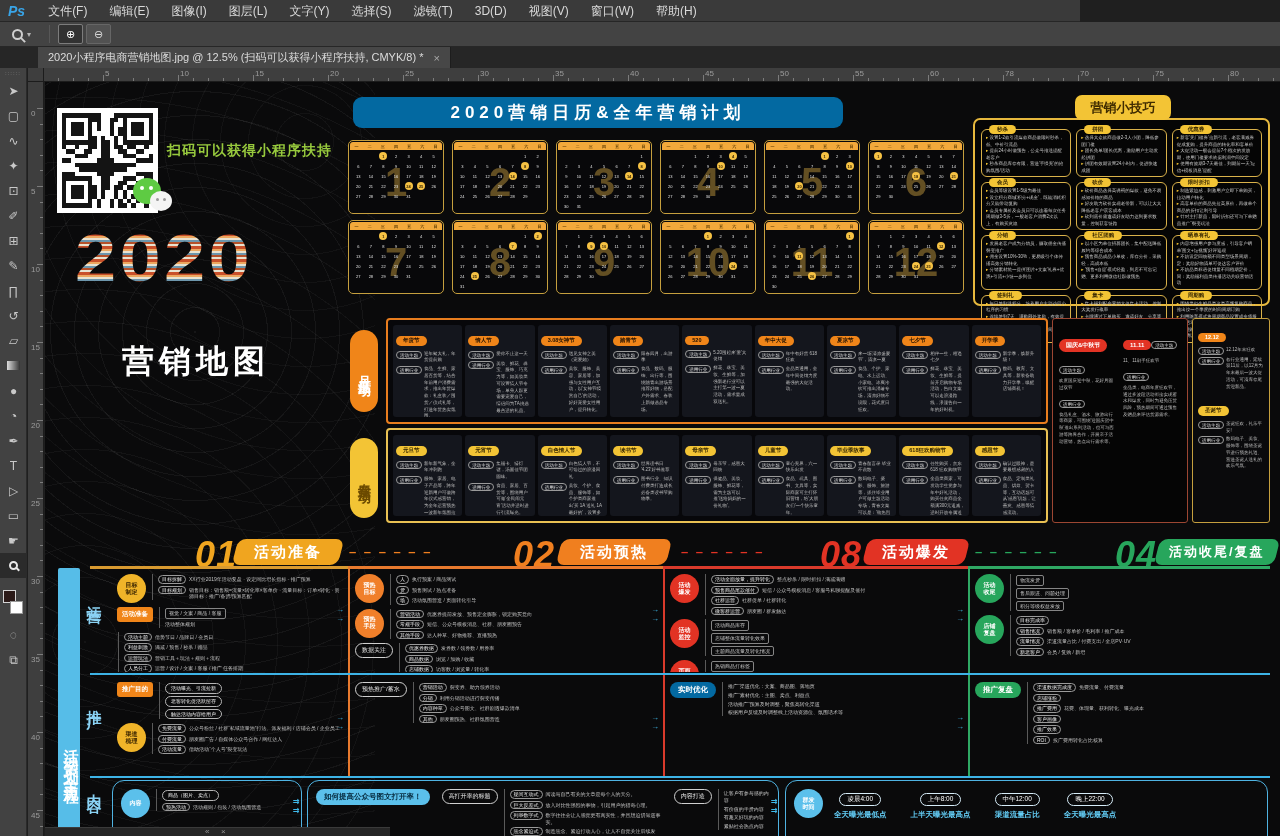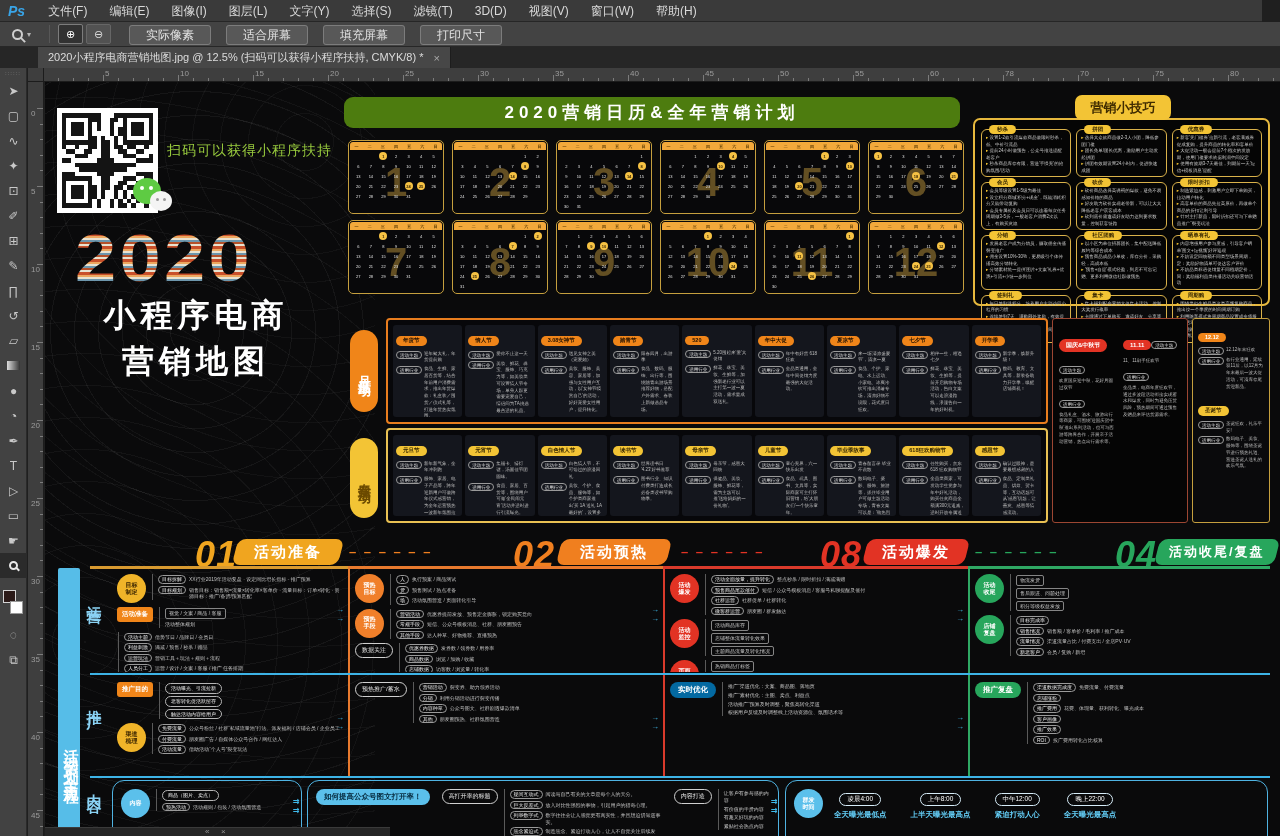--- a/index.html
+++ b/index.html
@@ -1,19 +1,19 @@
 <!DOCTYPE html>
 <html><head>
 <meta charset="utf-8">
 <style>
 *{margin:0;padding:0;box-sizing:border-box}
 html,body{background:#111;font-family:"Liberation Sans","DejaVu Sans",sans-serif}
 #app{position:relative;width:1280px;height:836px;background:#1f1f1f;overflow:hidden;color:#ddd}
 
-.menubar{position:absolute;left:0;top:0;width:1262px;height:22px;background:#3a3a3a;border-bottom:1px solid #262626;display:flex;align-items:center;z-index:30}
+.menubar{position:absolute;left:0;top:0;width:1080px;height:22px;background:#3a3a3a;border-bottom:1px solid #262626;display:flex;align-items:center;z-index:30}
 .ps-logo{color:#39a5e8;font-weight:700;font-size:14px;padding:0 12px 0 8px;font-style:italic}
 .menu-item{padding:0 11px;font-size:12px;color:#d9d9d9;line-height:22px;white-space:nowrap}
 .optionsbar{position:absolute;left:0;top:22px;width:1280px;height:25px;background:#434343;border-bottom:1px solid #272727;display:flex;align-items:center;z-index:30}
 .magnifier{position:relative;width:11px;height:11px;border:2px solid #cfcfcf;border-radius:50%;margin-left:12px}
 .magnifier::after{content:"";position:absolute;width:6px;height:2px;background:#cfcfcf;transform:rotate(45deg);right:-5px;bottom:-3px}
 .caret{color:#b5b5b5;font-size:8px;margin:0 10px 0 4px}
 .vsep{width:1px;height:18px;background:#2d2d2d;border-right:1px solid #575757;margin:0 8px}
 .zbtn{width:25px;height:20px;border:1px solid #666;background:#525252;border-radius:2px;display:flex;align-items:center;justify-content:center;color:#ddd;font-size:11px;margin-right:3px}
 .zbtn.pressed{background:#323232;border-color:#7c7c7c;color:#fff}
 .chk{display:flex;align-items:center;margin-left:17px;font-size:12px;color:#d6d6d6;white-space:nowrap}
@@ -47,27 +47,27 @@
 .qr{position:absolute;left:12px;top:26px;width:101px;height:105px;background:#fff;padding:5px}
 .qrgrid{display:grid;grid-template-columns:repeat(21,1fr);width:100%;height:100%}
 .qc{background:#fff}.qc.b{background:#141414}
 .wechat{position:absolute;left:88px;top:96px;width:40px;height:40px}
 .wechat .g{position:absolute;left:0;top:0;width:28px;height:26px;background:#5ecb43;border-radius:50%}
 .wechat .g::before,.wechat .g::after{content:"";position:absolute;width:4px;height:4px;background:#fff;border-radius:50%;top:8px}
 .wechat .g::before{left:7px}.wechat .g::after{left:16px}
 .wechat .w{position:absolute;left:17px;top:13px;width:22px;height:20px;background:#f4f4f4;border-radius:50%}
 .wechat .w::before,.wechat .w::after{content:"";position:absolute;width:3px;height:3px;background:#9a9a9a;border-radius:50%;top:7px}
 .wechat .w::before{left:6px}.wechat .w::after{left:13px}
-.scan-note{position:absolute;left:122px;top:60px;font-size:14px;font-weight:400;color:#97c93d;letter-spacing:1px}
+.scan-note{position:absolute;left:122px;top:60px;font-size:14px;font-weight:700;color:#97c93d;letter-spacing:1px}
 .year{position:absolute;left:30px;top:138px;font-size:66px;font-weight:900;letter-spacing:3px;transform:scaleX(1.12);transform-origin:left;
  background:repeating-linear-gradient(180deg,#c9502a 0 3px,#eda75f 3px 5px,#e9e2cf 5px 7px,#6d96ac 7px 9px,#b5512a 9px 11px,#e9e2cf 11px 13px);
  -webkit-background-clip:text;background-clip:text;color:transparent}
 .ptitle{position:absolute;left:26px;width:250px;text-align:center;font-size:32px;font-weight:900;color:#fff;letter-spacing:5px}
 
-.calhead{position:absolute;left:299px;top:15px;width:616px;height:31px;background:#4d7c0f;border-radius:9px;display:flex;align-items:center;justify-content:center;font-size:17px;font-weight:700;color:#fff;letter-spacing:5px}
+.calhead{position:absolute;left:308px;top:15px;width:490px;height:31px;background:#0369a1;border-radius:9px;display:flex;align-items:center;justify-content:center;font-size:17px;font-weight:700;color:#fff;letter-spacing:5px}
 .month{position:absolute;width:96px;height:74px;border:1px solid #c59f3e;border-radius:5px;background:#08080a;overflow:hidden}
 .mhead{height:8px;background:#f2a93b;border-radius:3px 3px 0 0;display:flex;justify-content:space-around;align-items:center;font-size:4px;color:#5a3a00;margin:1px;font-weight:700}
 .mnum{position:absolute;left:0;right:0;top:10px;bottom:0;display:flex;align-items:center;justify-content:center;font-size:40px;font-weight:700;color:rgba(190,150,60,.5);pointer-events:none}
 .mgrid{position:relative;display:grid;grid-template-columns:repeat(7,1fr);padding:1px 3px;row-gap:1px}
 .day{height:9px;display:flex;align-items:center;justify-content:center;font-size:4px;color:#e3e3e3}
 .day.hl{background:#f6c244;color:#3a2800;border-radius:50%;width:8px;height:8px;justify-self:center;font-weight:700}
 
 .tipstab{position:absolute;left:1030px;top:13px;width:96px;height:25px;background:#f3c435;border-radius:7px;display:flex;align-items:center;justify-content:center;font-size:13px;font-weight:700;color:#402c00;z-index:3}
 .tipsbox{position:absolute;left:928px;top:36px;width:297px;height:188px;border:2px solid #e6b83d;border-radius:7px;background:#050505;display:grid;grid-template-columns:repeat(3,1fr);gap:5px;padding:9px 6px 5px}
 .tcard{position:relative;border:1px solid #d9b14a;border-radius:6px;padding:5px 4px 2px}
@@ -129,21 +129,20 @@
     <span class="ps-logo">Ps</span>
     <span id="menu-items"><span class="menu-item">文件(F)</span><span class="menu-item">编辑(E)</span><span class="menu-item">图像(I)</span><span class="menu-item">图层(L)</span><span class="menu-item">文字(Y)</span><span class="menu-item">选择(S)</span><span class="menu-item">滤镜(T)</span><span class="menu-item">3D(D)</span><span class="menu-item">视图(V)</span><span class="menu-item">窗口(W)</span><span class="menu-item">帮助(H)</span></span>
   </div>
 
   <div class="optionsbar">
     <span class="magnifier"></span>
     <span class="caret">▾</span>
     <span class="vsep"></span>
     <span class="zbtn pressed">⊕</span>
     <span class="zbtn">⊖</span>
-    <span id="opt-btns"><span class="obtn">实际像素</span><span class="obtn">适合屏幕</span><span class="obtn">填充屏幕</span><span class="obtn">打印尺寸</span></span>
   </div>
 
   <div class="tabbar">
     <div class="tab">
       <span>2020小程序电商营销地图.jpg @ 12.5% (扫码可以获得小程序扶持, CMYK/8) *</span>
       <span class="close">×</span>
     </div>
   </div>
 
   <div class="corner"></div>
@@ -787,21 +786,20 @@
           <div class="qc b"></div>
           <div class="qc"></div>
         </div>
       </div>
     <div class="wechat">
         <div class="g"></div>
         <div class="w"></div>
       </div>
     <div class="scan-note">扫码可以获得小程序扶持</div>
     <div class="year">2020</div>
-    <div class="ptitle" style="top:212px">小程序电商</div>
     <div class="ptitle" style="top:258px">营销地图</div>
 
     <div class="calhead">2020营销日历&amp;全年营销计划</div>
     <div id="months">
         <div class="month" style="left: 303px; top: 58px;">
           <div class="mhead">
             <span>一</span>
             <span>二</span>
             <span>三</span>
             <span>四</span>
@@ -1971,21 +1969,21 @@
               <div class="titem">
                 <div class="tpillw">凌晨4:00</div>
                 <div class="tnote">全天曝光最低点</div>
               </div>
               <div class="titem">
                 <div class="tpillw">上午8:00</div>
                 <div class="tnote">上半天曝光最高点</div>
               </div>
               <div class="titem">
                 <div class="tpillw">中午12:00</div>
-                <div class="tnote">紧迫打动人心</div>
+                <div class="tnote">渠道流量占比</div>
               </div>
               <div class="titem">
                 <div class="tpillw">晚上22:00</div>
                 <div class="tnote">全天曝光最高点</div>
               </div>
             </div>
           </div>
         </div>
         <div class="cellarrow" style="left: 726px; top: 716px;">⇉
 ⇉</div>

